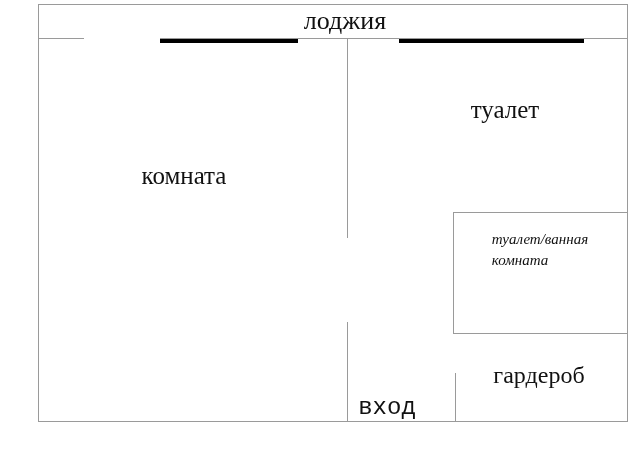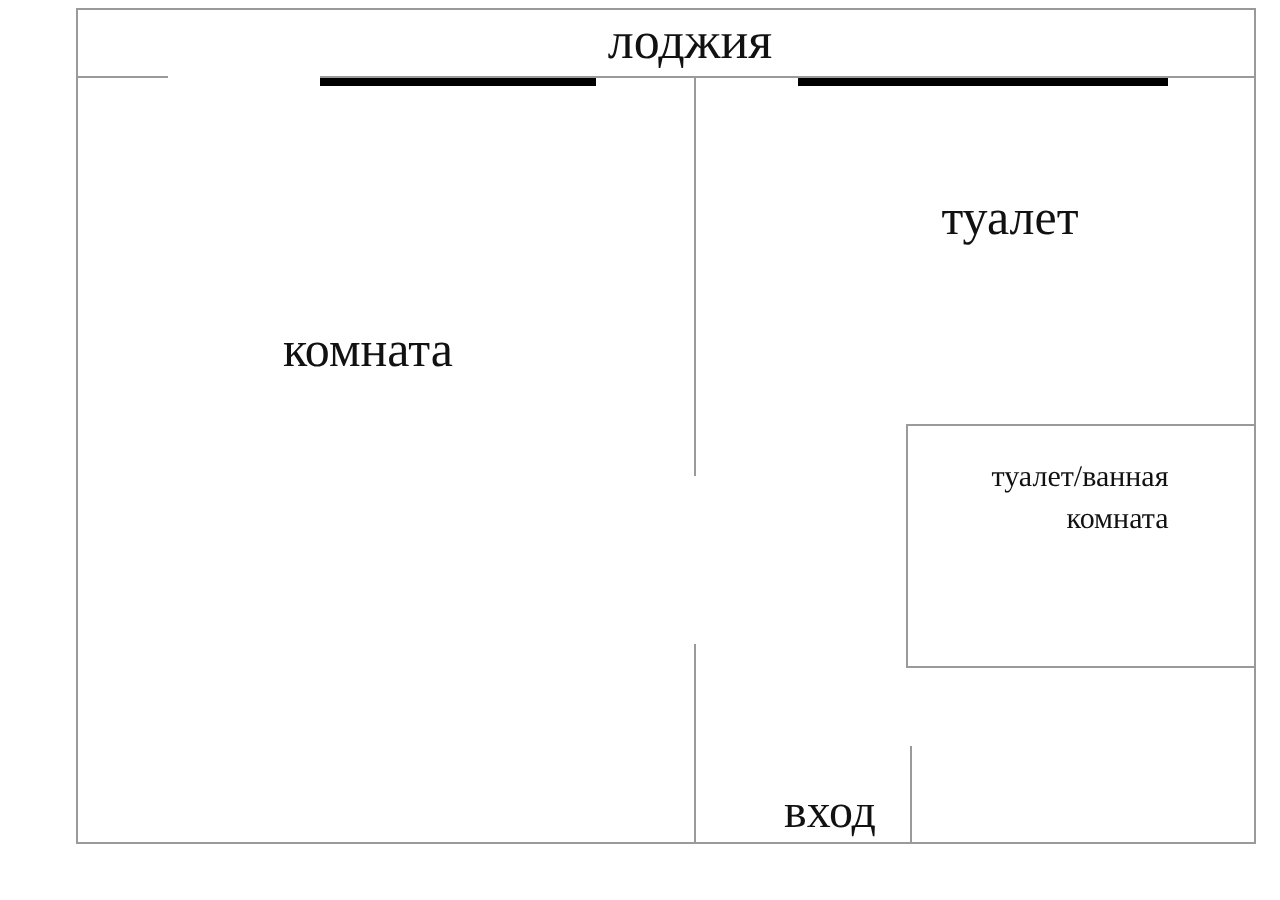--- a/index.html
+++ b/index.html
@@ -37,26 +37,27 @@
   .label {
     position: absolute;
     transform: translate(-50%, -50%);
     white-space: nowrap;
     color: #111111;
   }
   .label-loggia   { left: 345px; top: 21px;  font-size: 26px; }
   .label-room     { left: 184px; top: 176px; font-size: 25px; }
   .label-kitchen  { left: 505px; top: 110px; font-size: 25px; }
   .label-wardrobe { left: 539px; top: 375px; font-size: 24px; }
-  .label-entrance { left: 415px; top: 407px; font-size: 24px; }
+  .label-entrance { left: 387px; top: 407px; font-size: 24px; font-family: Liberation Mono, monospace; }
   .label-bathroom {
     left: 540px; top: 250px;
     font-size: 15px;
     line-height: 21px;
-    text-align: right;
+    text-align: left;
+    font-style: italic;
   }
   .bathroom-box {
     position: absolute;
     left: 453px;
     top: 212px;
     width: 173px;
     height: 120px;
     border: 1px solid #9a9a9a;
     box-sizing: content-box;
   }
@@ -93,16 +94,17 @@
 
   <div class="label label-room">комната</div>
 
   <div class="label label-kitchen">туалет</div>
 
   <div class="label label-bathroom">
     <div>туалет/ванная</div>
     <div>комната</div>
   </div>
 
+  <div class="label label-wardrobe">гардероб</div>
 
   <div class="label label-entrance">вход</div>
 
 </div>
 
 </body></html>

